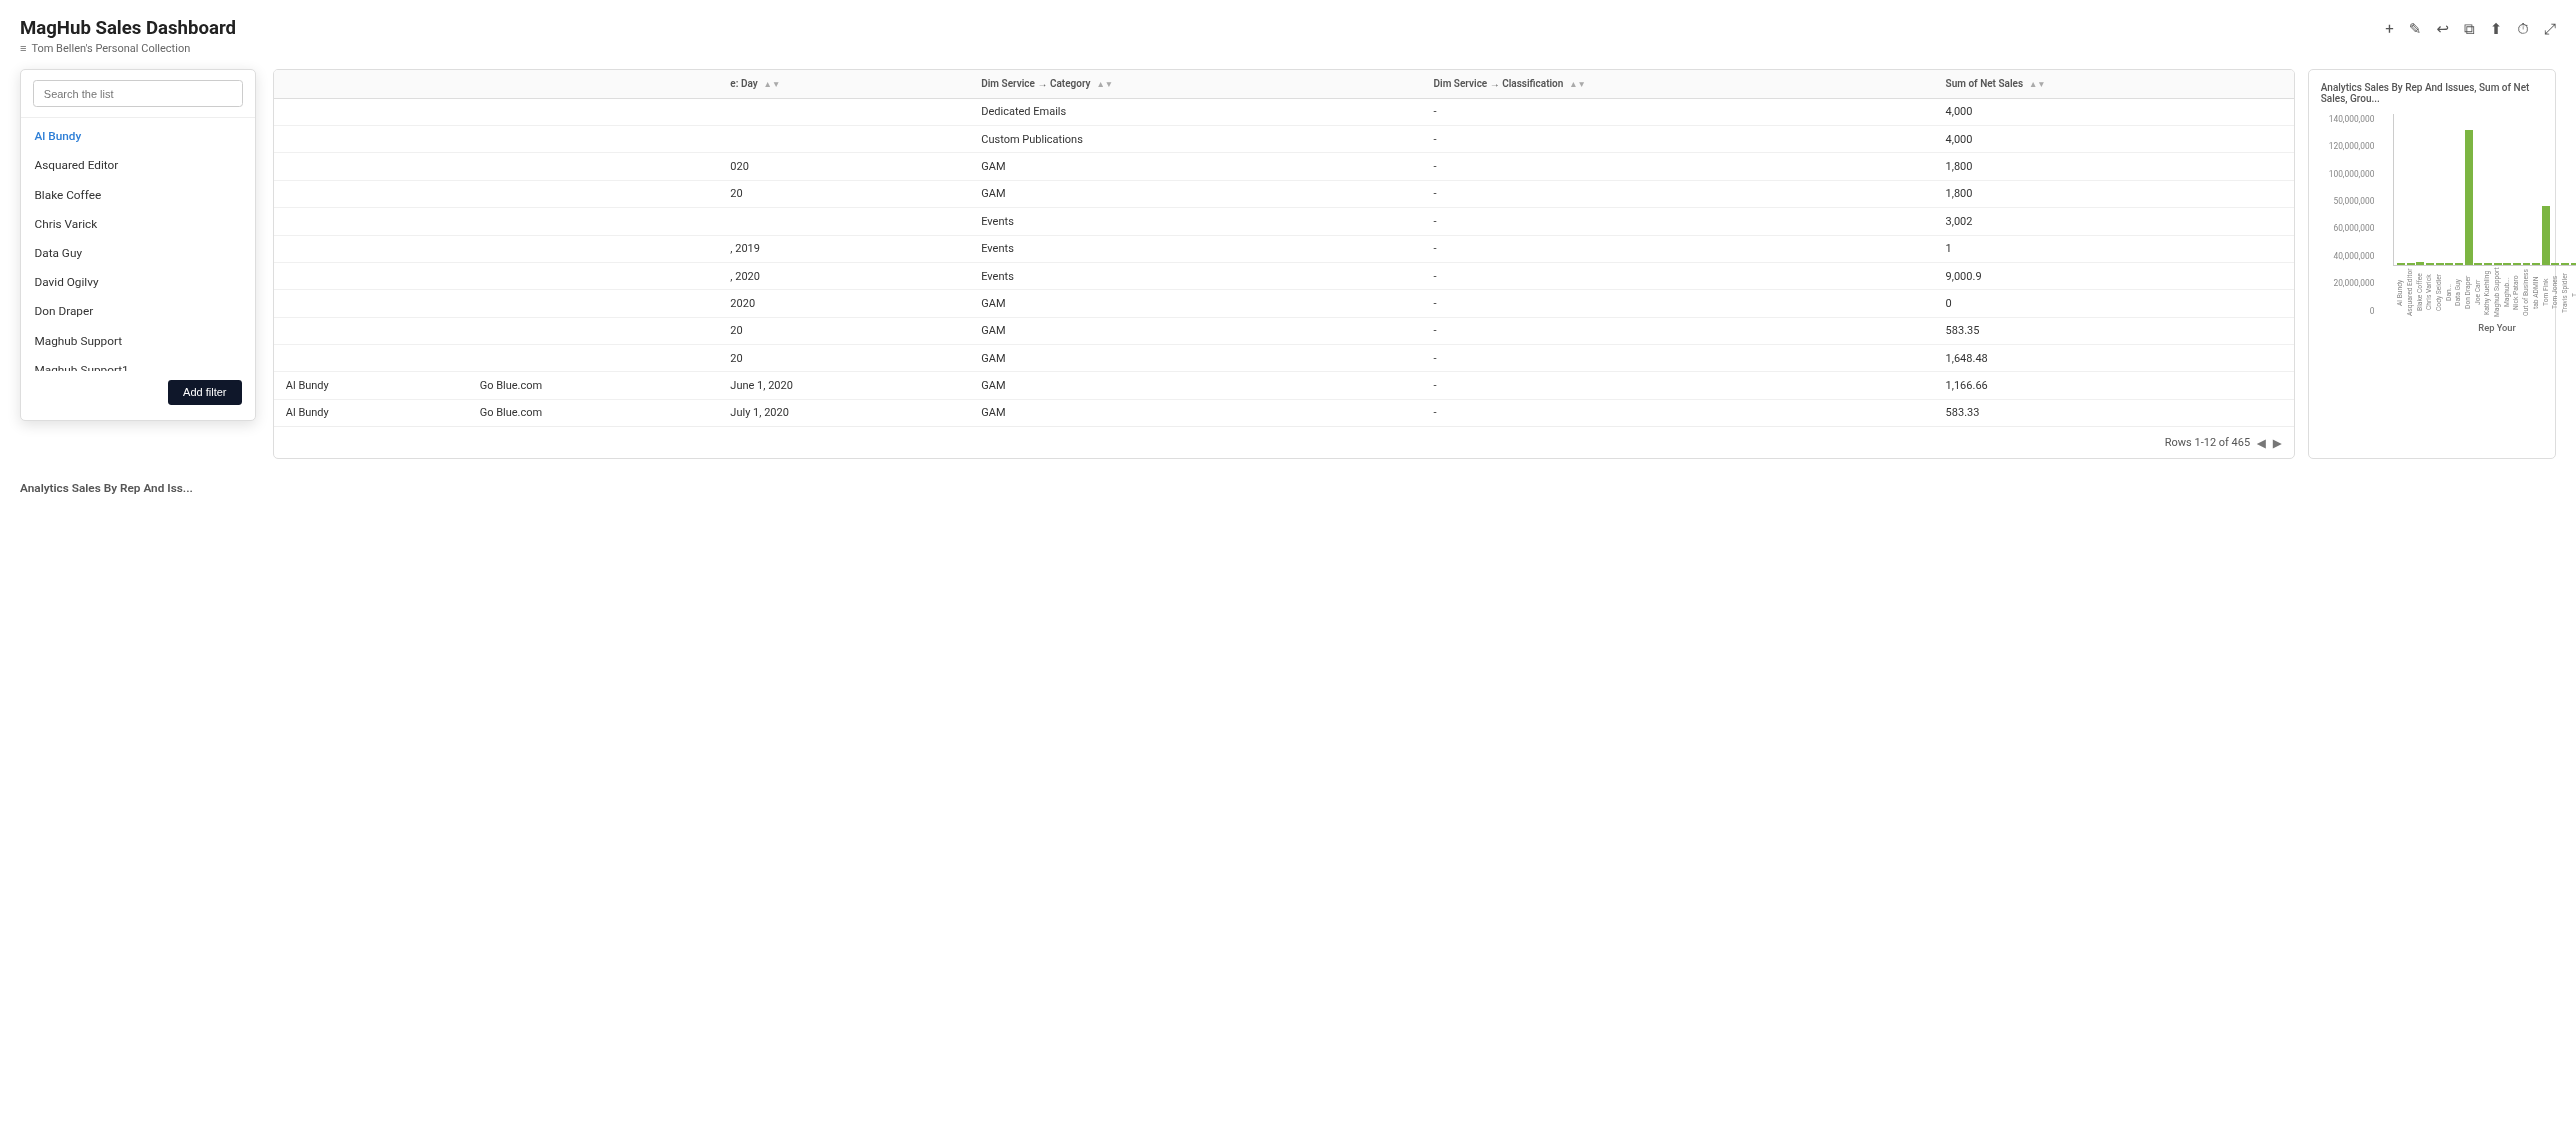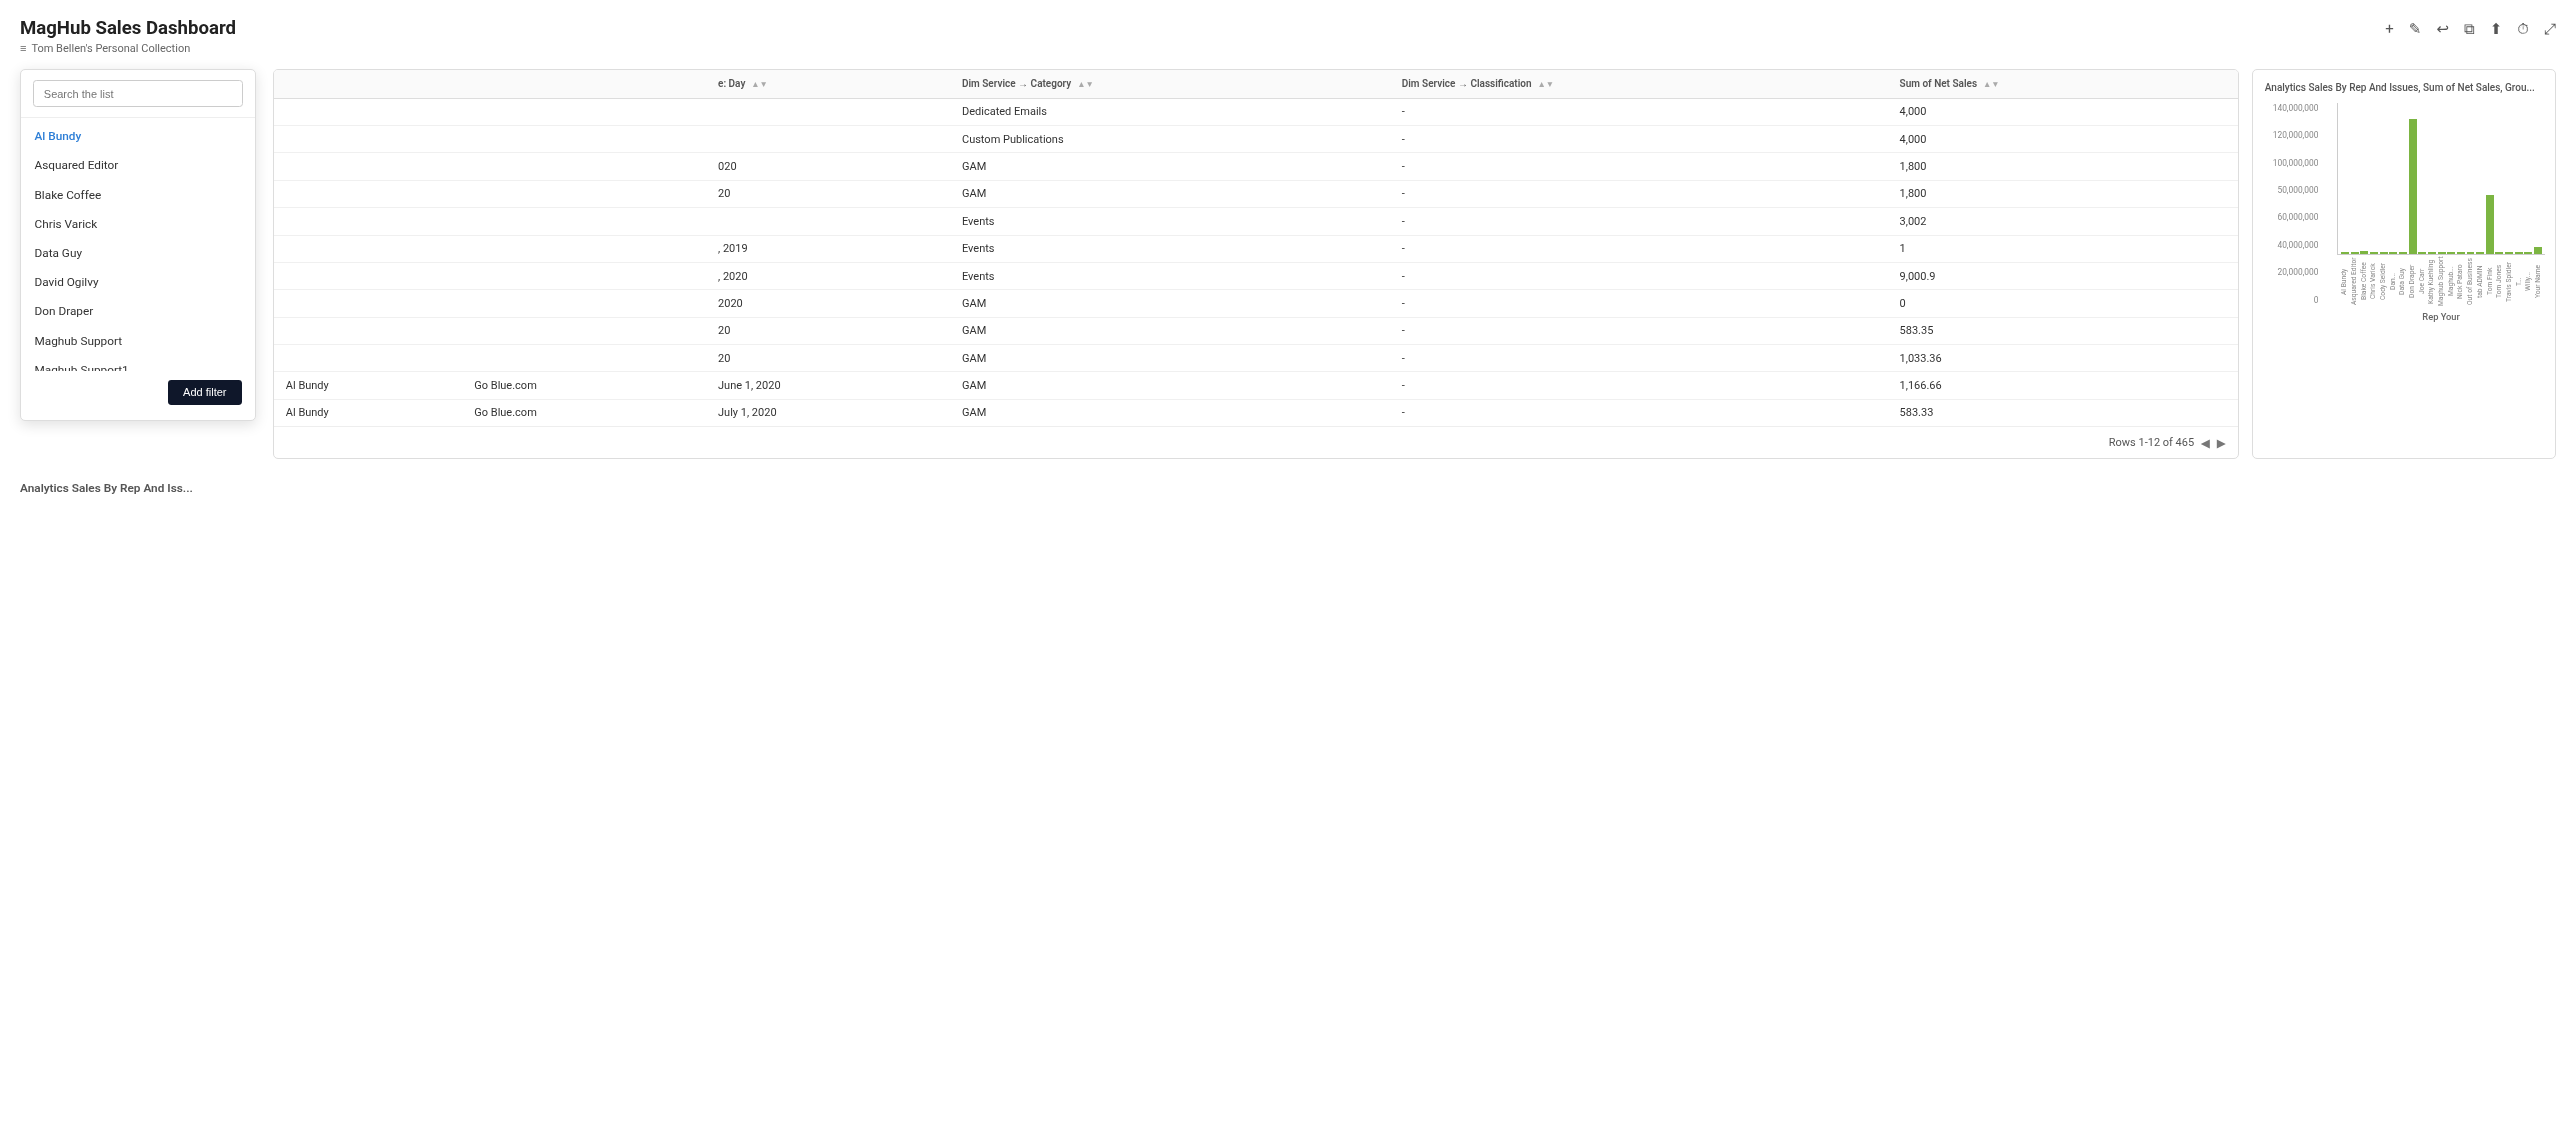--- a/index.html
+++ b/index.html
@@ -156,21 +156,21 @@
       gap: 6.7px;
       border-top: 0.8px solid #eee;
     }
     .pagination-arrow {
       cursor: pointer;
       color: #777;
       font-size: 11.8px;
     }
     
     .chart-section {
-      width: 304px;
+      width: 248px;
       background: #fff;
       border: 0.8px solid #ddd;
       border-radius: 5px;
       padding: 11.8px;
       flex-shrink: 0;
     }
     .chart-title {
       font-size: 10px;
       color: #555;
       margin-bottom: 10px;
@@ -368,21 +368,21 @@
               <td>GAM</td>
               <td>-</td>
               <td>583.35</td>
             </tr>
             <tr>
               <td></td>
               <td></td>
               <td>20</td>
               <td>GAM</td>
               <td>-</td>
-              <td>1,033.36</td>
+              <td>1,648.48</td>
             </tr>
             <tr>
               <td>Al Bundy</td>
               <td>Go Blue.com</td>
               <td>June 1, 2020</td>
               <td>GAM</td>
               <td>-</td>
               <td>1,166.66</td>
             </tr>
             <tr>

